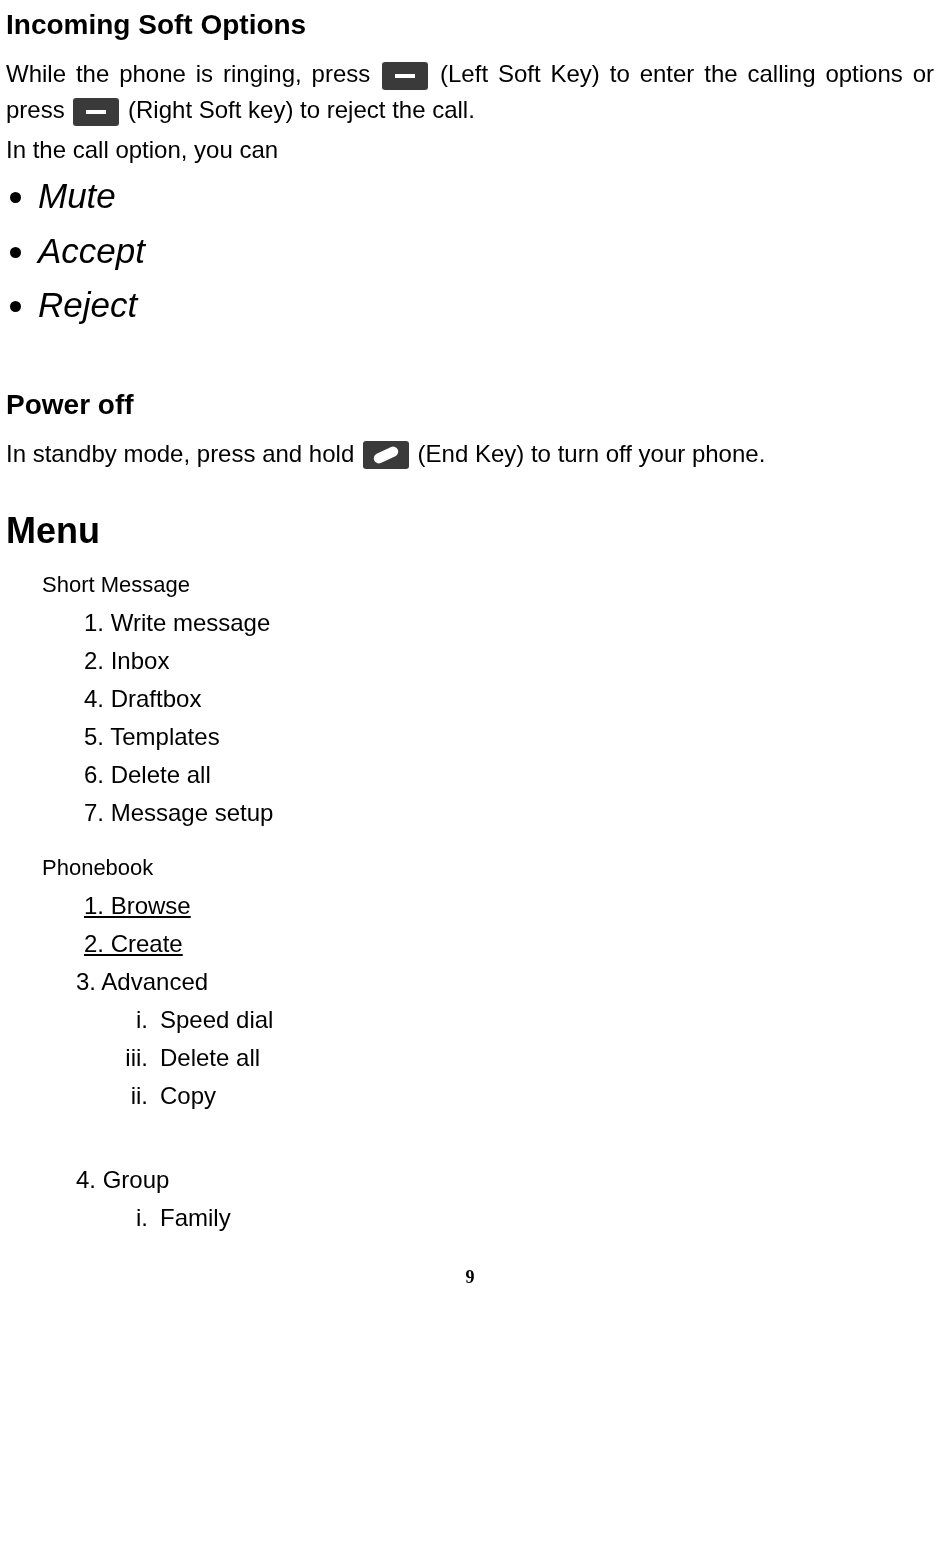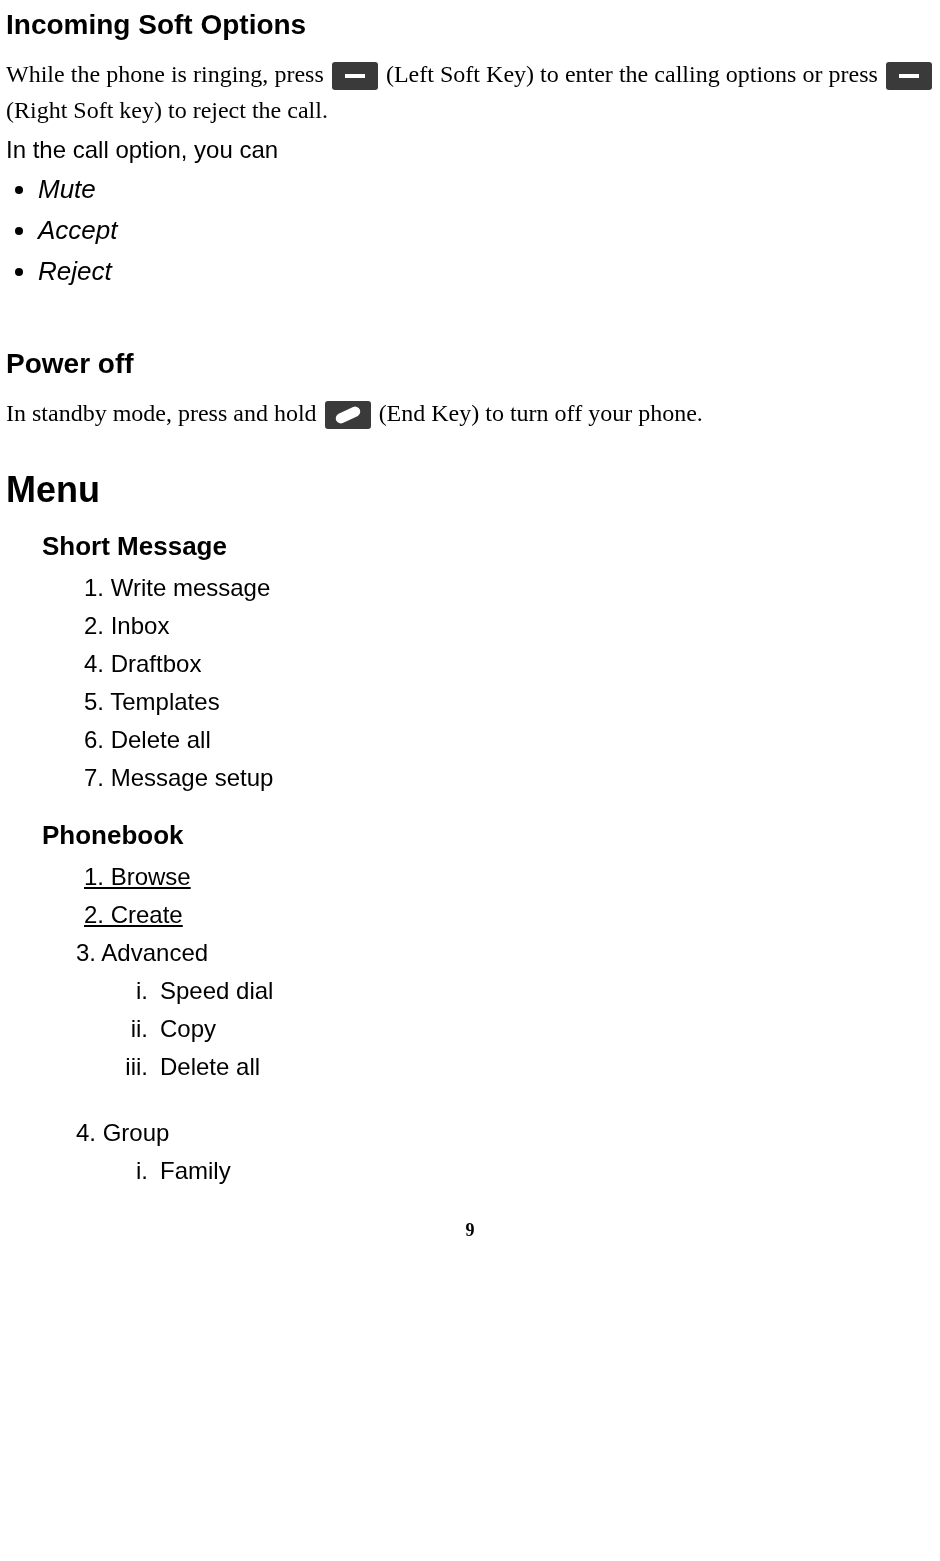--- a/index.html
+++ b/index.html
@@ -24,21 +24,20 @@
     }
     h1.menu-heading {
       font-size: 36px;
       font-weight: bold;
       margin-top: 32px;
       margin-bottom: 10px;
     }
     .para {
       text-align: justify;
       margin-bottom: 4px;
-      font-family: Liberation Serif, serif;
     }
     .key-icon {
       display: inline-block;
       vertical-align: middle;
       width: 46px;
       height: 28px;
       background: #3a3a3a;
       border-radius: 3px;
       position: relative;
       margin: 0 2px;
@@ -63,26 +62,26 @@
       border-radius: 5px;
     }
     ul.bullet-list {
       list-style: disc;
       padding-left: 32px;
       margin-top: 2px;
       margin-bottom: 18px;
     }
     ul.bullet-list li {
       font-style: italic;
-      font-size: 26px;
+      font-size: 35px;
       margin: 2px 0;
     }
     .subheading {
-      font-size: 26px;
-      font-weight: bold;
+      font-size: 22px;
+      font-weight: normal;
       margin-top: 0;
       margin-bottom: 4px;
       margin-left: 36px;
     }
     ol.num-list {
       list-style: none;
       margin-left: 78px;
       margin-bottom: 20px;
     }
     ol.num-list li {
@@ -96,21 +95,21 @@
       margin-left: 70px;
     }
     ol.phonebook-list > li {
       margin: 2px 0;
     }
     ol.phonebook-list > li.shifted {
       margin-left: 8px;
       text-decoration: underline;
     }
     ol.phonebook-list .spaced {
-      margin-top: 30px;
+      margin-top: 48px;
     }
     ol.roman-list {
       list-style: none;
       margin-left: 40px;
       margin-top: 2px;
       margin-bottom: 4px;
     }
     ol.roman-list li {
       display: flex;
       margin: 2px 0;
@@ -181,26 +180,26 @@
     <li class="shifted">1. Browse</li>
     <li class="shifted">2. Create</li>
     <li>
       <span>3. Advanced</span>
       <ol class="roman-list">
         <li>
           <span class="roman-label">i.</span>
           <span>Speed dial</span>
         </li>
         <li>
+          <span class="roman-label">iii.</span>
+          <span>Delete all</span>
+        </li>
+        <li>
           <span class="roman-label">ii.</span>
           <span>Copy</span>
-        </li>
-        <li>
-          <span class="roman-label">iii.</span>
-          <span>Delete all</span>
         </li>
       </ol>
     </li>
     <li class="spaced">
       <span>4. Group</span>
       <ol class="roman-list">
         <li>
           <span class="roman-label">i.</span>
           <span>Family</span>
         </li>

